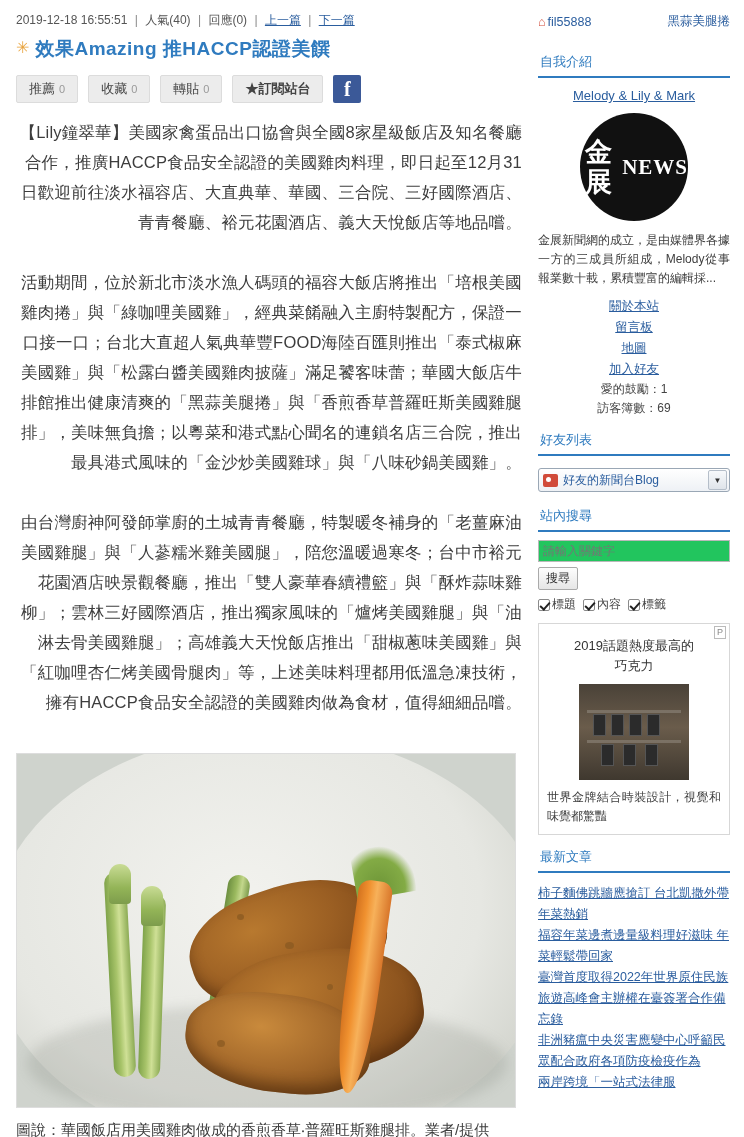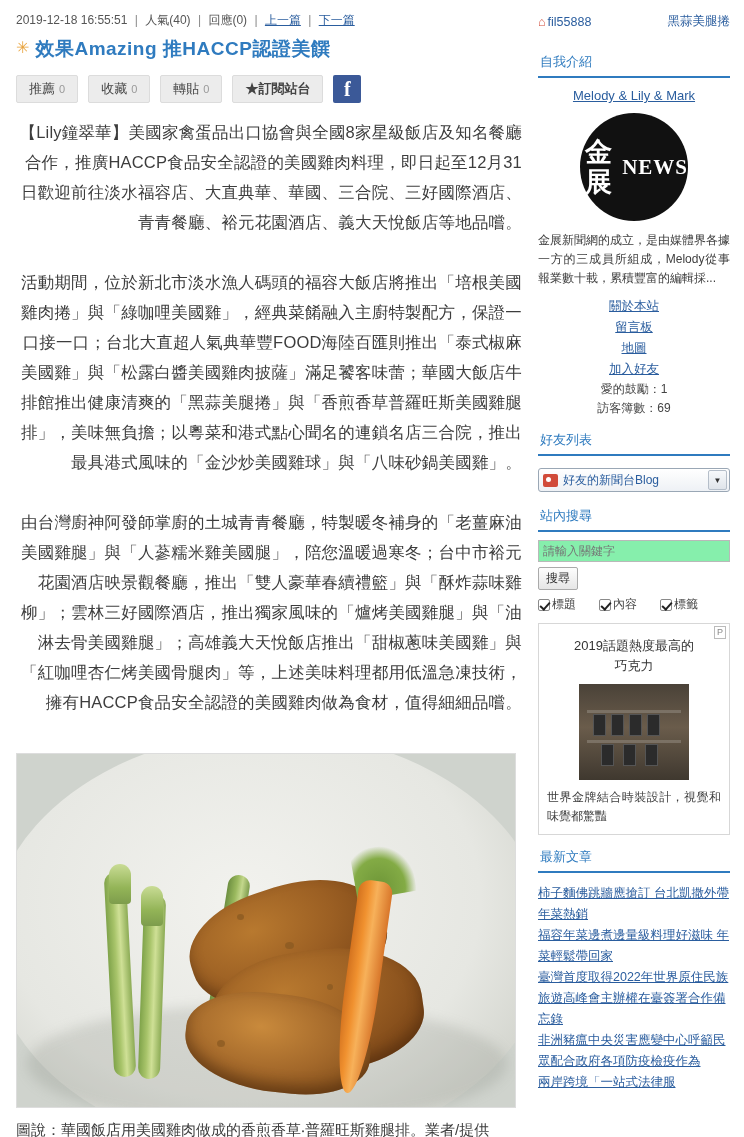--- a/index.html
+++ b/index.html
@@ -299,39 +299,39 @@
     background: linear-gradient(180deg,#f7f9fb 0%, #dfe4ea 100%);
     border: 1px solid #b5bec9;
     border-radius: 2px;
     display: flex; align-items: center; justify-content: center;
     font-size: 8px; color: #333;
   }
   .search-input {
     width: 100%;
     height: 22px;
     border: 1px solid #b9b9b9;
-    background: #86efac;
+    background: #22c55e;
     font-size: 12px;
     color: #555;
     padding: 0 4px;
     font-family: "Liberation Sans", sans-serif;
   }
   .search-btn {
     margin-top: 5px;
     background: linear-gradient(180deg,#fdfdfd 0%, #e6e6e6 100%);
     border: 1px solid #aaa;
     border-radius: 2px;
     font-size: 12px;
     padding: 2px 7px;
     color: #333;
     font-family: "Liberation Sans", sans-serif;
   }
   .chk-row {
     display: flex;
-    gap: 23px;
+    gap: 7px;
     padding-top: 6px;
     font-size: 12px;
     align-items: center;
   }
   .chk {
     display: inline-flex;
     align-items: center;
     gap: 2px;
   }
   .chk .box {

